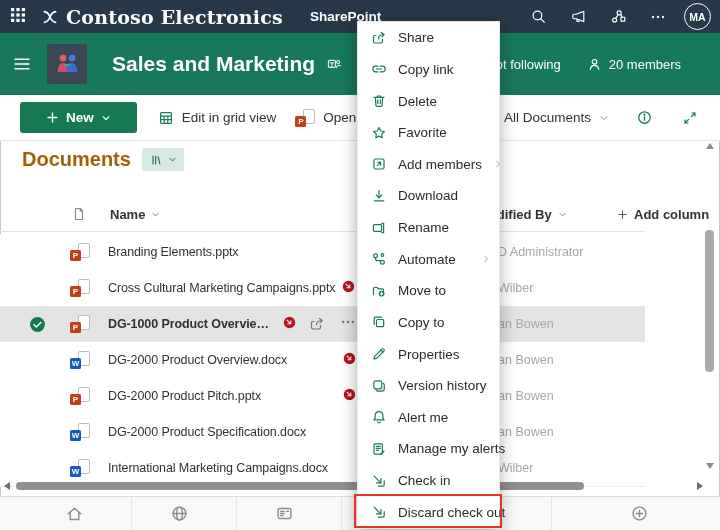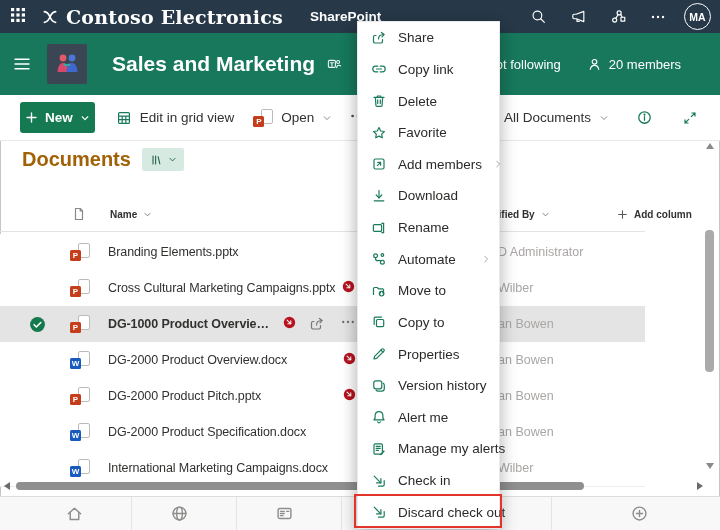--- a/index.html
+++ b/index.html
@@ -24,32 +24,32 @@
   .sitelogo{width:40px;height:40px;background:#3a4654;border-radius:2px;display:flex;align-items:center;
     justify-content:center;cursor:pointer;}
   .sitetitle{margin-left:25px;font-size:21px;font-weight:bold;cursor:pointer;}
   .teamsic{margin-left:11px;opacity:.92;}
   .hdr-right{margin-left:auto;display:flex;align-items:flex-end;gap:26px;font-size:13px;}
   .hgroup{display:flex;align-items:center;gap:7px;cursor:pointer;}
   
   .toolbar{position:absolute;top:95px;left:0;right:0;height:46px;background:#fff;border-bottom:1px solid #e8e8e8;
     display:flex;align-items:center;padding:0 22px 0 20px;box-sizing:border-box;z-index:2;}
   .newbtn{height:31px;background:#157a52;color:#fff;border:none;border-radius:3px;display:flex;align-items:center;
-    gap:7px;padding:0 5px;font-weight:bold;font-size:13.5px;cursor:pointer;font-family:inherit;}
+    gap:7px;padding:0 26px;font-weight:bold;font-size:13.5px;cursor:pointer;font-family:inherit;}
   .tgroup{display:flex;align-items:center;gap:8px;color:#323130;font-size:13.5px;cursor:pointer;}
   .tdots{margin-left:17px;cursor:pointer;color:#444;}
   .tright{margin-left:auto;display:flex;align-items:center;}
   
   .docrow{position:absolute;top:148px;left:22px;display:flex;align-items:center;gap:11px;z-index:1;}
   .doctitle{font-size:20px;font-weight:600;color:#a16207;}
   .viewpill{height:23px;background:#d6eae2;border-radius:2px;display:flex;align-items:center;gap:5px;
     padding:0 7px;color:#1c5a4a;cursor:pointer;}
   
   .table{position:absolute;top:0;left:0;width:720px;height:530px;z-index:1;}
-  .th{position:absolute;top:196px;height:36px;display:flex;align-items:center;font-size:10px;font-weight:bold;
+  .th{position:absolute;top:196px;height:36px;display:flex;align-items:center;font-size:13px;font-weight:bold;
     color:#323130;gap:6px;cursor:pointer;}
   .theadline{position:absolute;top:231px;left:0;width:645px;border-top:1px solid #e3e3e3;}
   .row{position:absolute;left:0;width:645px;height:36px;border-bottom:1px solid #ededed;background:#fff;cursor:pointer;}
   .row.sel{background:#e4e4e4;}
   .checkic{position:absolute;left:29px;top:10px;}
   .fico{position:absolute;left:70px;top:9px;width:20px;height:18px;}
   .fico .pg{position:absolute;right:0;top:0;width:12px;height:15px;background:#fff;border:1px solid #bdbbb9;border-radius:2px;box-sizing:border-box;}
   .fico .sq{position:absolute;left:0;bottom:0;width:11px;height:11px;border-radius:1.5px;color:#fff;font-size:8px;
     font-weight:bold;display:flex;align-items:center;justify-content:center;}
   .fico.pptx .sq{background:#c43e1c;}

